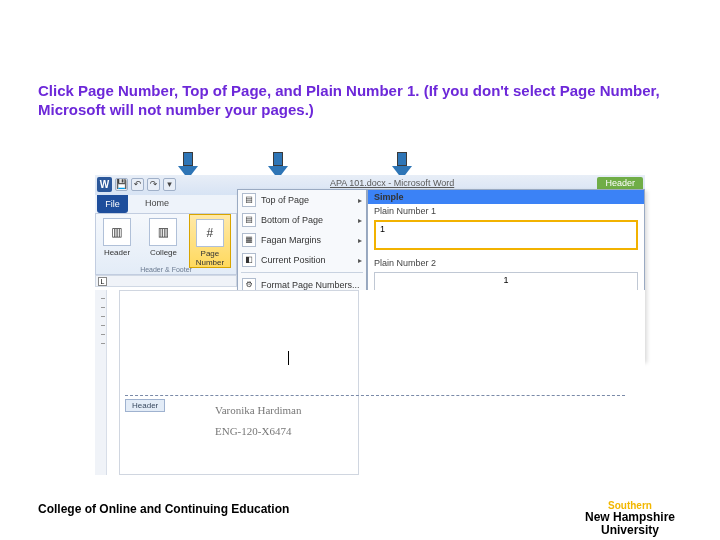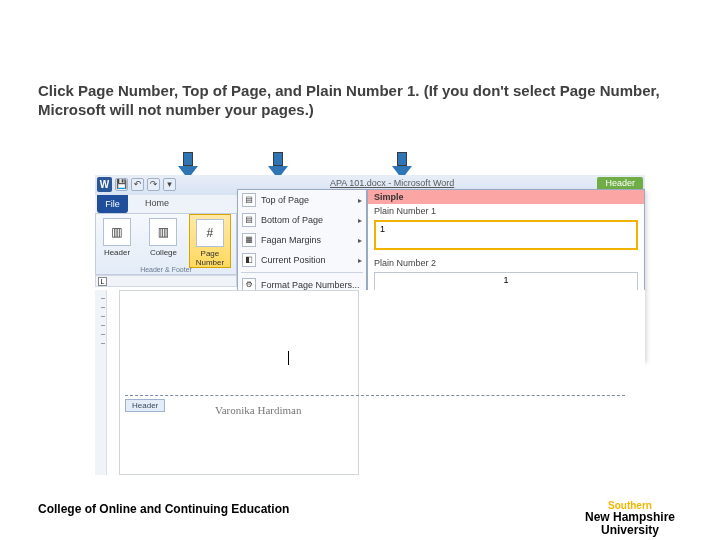--- a/index.html
+++ b/index.html
@@ -14,21 +14,21 @@
   }
   .instruction {
     position: absolute;
     left: 38px;
     top: 82px;
     width: 640px;
     font-family: "Arial Black", Arial, sans-serif;
     font-weight: 900;
     font-size: 15px;
     line-height: 1.25;
-    color: #404040;
+    color: #6d28d9;
   }
   .footer-text {
     position: absolute;
     left: 38px;
     top: 502px;
     font-family: "Arial Black", Arial, sans-serif;
     font-weight: 900;
     font-size: 12px;
     color: #000;
   }
@@ -124,21 +124,21 @@
   .submenu .item .ic { width:14px; height:14px; border:1px solid #b0bcce; background:#fff; font-size:8px; text-align:center; line-height:12px;}
   .submenu .item .arr { margin-left:auto; font-size:8px; color:#555;}
   .submenu .sep { height:1px; background:#c8d2e0; margin:2px 3px;}
   
   .gallery {
     position:absolute; left:272px; top:14px; width:278px;
     background:#fff; border:1px solid #9aaac2; font-size:9px;
     box-shadow: 2px 2px 4px rgba(0,0,0,0.15);
   }
   .gallery .ghead {
-    background:#fca5a5; padding:2px 6px; font-weight:bold; color:#333; font-size:9px;
+    background:#3b82f6; padding:2px 6px; font-weight:bold; color:#333; font-size:9px;
   }
   .gallery .gname { padding:2px 6px; color:#444; font-size:9px;}
   .gallery .preview {
     margin:2px 6px 6px 6px; height:30px; border:1px solid #c0c8d4; background:#fff; position:relative;
   }
   .gallery .preview.sel { border:2px solid #f2b200;}
   .gallery .pv-left { position:absolute; left:4px; top:2px; font-size:9px;}
   .gallery .pv-center{ position:absolute; left:50%; transform:translateX(-50%); top:2px; font-size:9px;}
   .gallery .pv-right { position:absolute; right:4px; top:2px; font-size:9px;}
   .right-slice {
@@ -288,20 +288,21 @@
         <div class="tick"></div>
         <div class="tick"></div>
     </div>
     <div class="page">
       <div class="cursor"></div>
     </div>
     <div class="hdr-dash"></div>
     <div class="hdr-tag">Header</div>
     <div class="bodytext">
       <div>Varonika Hardiman</div>
+      <div>ENG-120-X6474</div>
     </div>
   </div>
 
 </div>
 
 <div class="footer-text">College of Online and Continuing Education</div>
 
 <div class="logo">
   <div class="top">Southern</div>
   <div class="uni">New Hampshire</div>

